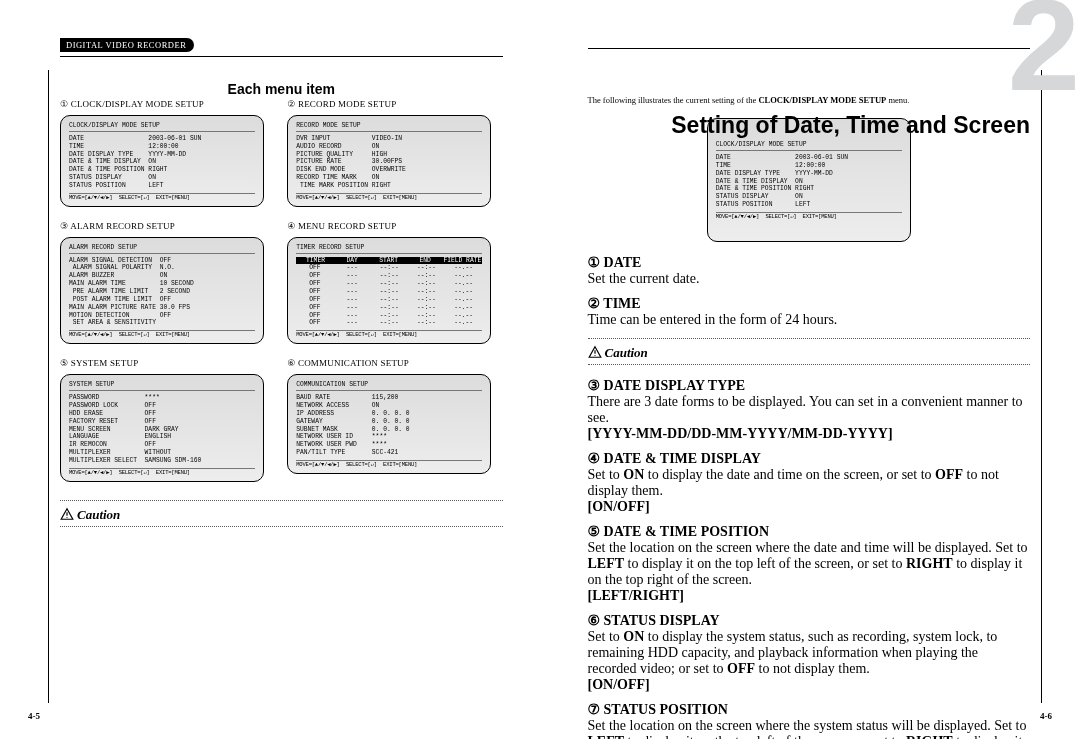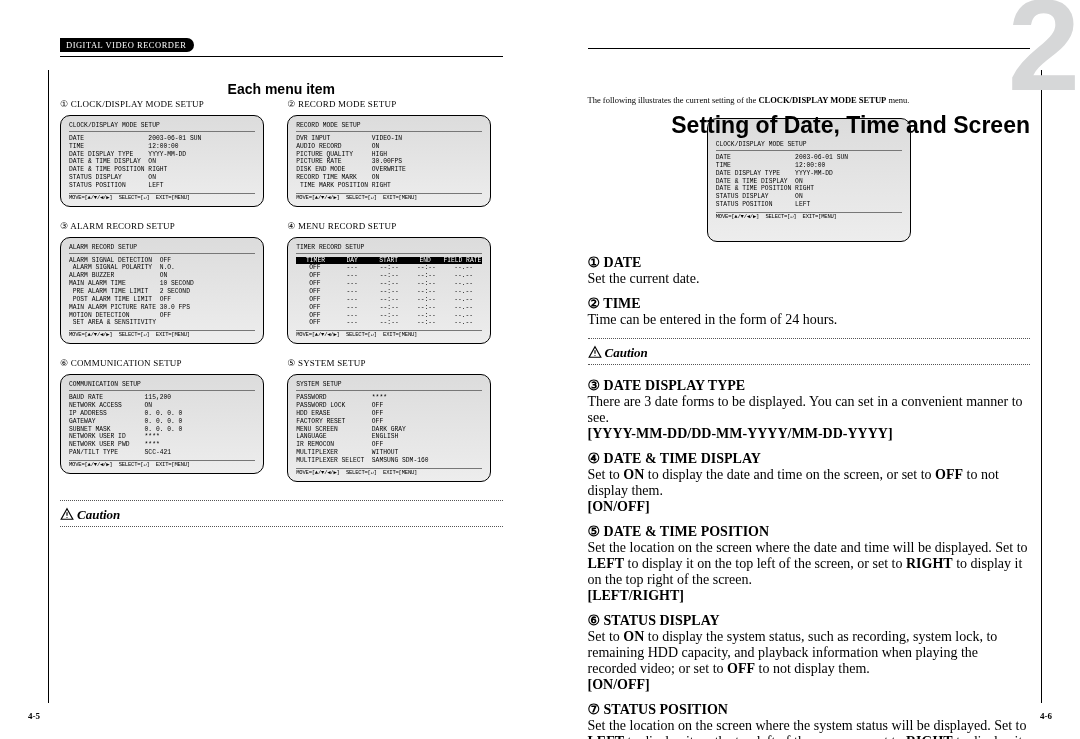--- a/index.html
+++ b/index.html
@@ -91,41 +91,41 @@
  POST ALARM TIME LIMIT  OFF
 MAIN ALARM PICTURE RATE 30.0 FPS
 MOTION DETECTION        OFF
  SET AREA &amp; SENSITIVITY</span><span class="foot">MOVE=[▲/▼/◀/▶]  SELECT=[↵]  EXIT=[MENU]</span></div>
         </div>
         <div class="menu-block">
           <div class="menu-label">④ MENU RECORD SETUP</div>
           <div class="osd"><span class="t">TIMER RECORD SETUP</span><div class="hdr"><span>TIMER</span><span>DAY</span><span>START</span><span>END</span><span>FIELD RATE</span></div><div class="row"><span>OFF</span><span>---</span><span>--:--</span><span>--:--</span><span>--.--</span></div><div class="row"><span>OFF</span><span>---</span><span>--:--</span><span>--:--</span><span>--.--</span></div><div class="row"><span>OFF</span><span>---</span><span>--:--</span><span>--:--</span><span>--.--</span></div><div class="row"><span>OFF</span><span>---</span><span>--:--</span><span>--:--</span><span>--.--</span></div><div class="row"><span>OFF</span><span>---</span><span>--:--</span><span>--:--</span><span>--.--</span></div><div class="row"><span>OFF</span><span>---</span><span>--:--</span><span>--:--</span><span>--.--</span></div><div class="row"><span>OFF</span><span>---</span><span>--:--</span><span>--:--</span><span>--.--</span></div><div class="row"><span>OFF</span><span>---</span><span>--:--</span><span>--:--</span><span>--.--</span></div><span class="foot">MOVE=[▲/▼/◀/▶]  SELECT=[↵]  EXIT=[MENU]</span></div>
         </div>
         <div class="menu-block">
-          <div class="menu-label">⑥ COMMUNICATION SETUP</div>
-          <div class="osd"><span class="t">COMMUNICATION SETUP</span><span>BAUD RATE           115,200
-NETWORK ACCESS      ON
-IP ADDRESS          0. 0. 0. 0
-GATEWAY             0. 0. 0. 0
-SUBNET MASK         0. 0. 0. 0
-NETWORK USER ID     ****
-NETWORK USER PWD    ****
-PAN/TILT TYPE       SCC-421</span><span class="foot">MOVE=[▲/▼/◀/▶]  SELECT=[↵]  EXIT=[MENU]</span></div>
-        </div>
-        <div class="menu-block">
           <div class="menu-label">⑤ SYSTEM SETUP</div>
           <div class="osd"><span class="t">SYSTEM SETUP</span><span>PASSWORD            ****
 PASSWORD LOCK       OFF
 HDD ERASE           OFF
 FACTORY RESET       OFF
 MENU SCREEN         DARK GRAY
 LANGUAGE            ENGLISH
 IR REMOCON          OFF
 MULTIPLEXER         WITHOUT
 MULTIPLEXER SELECT  SAMSUNG SDM-160</span><span class="foot">MOVE=[▲/▼/◀/▶]  SELECT=[↵]  EXIT=[MENU]</span></div>
+        </div>
+        <div class="menu-block">
+          <div class="menu-label">⑥ COMMUNICATION SETUP</div>
+          <div class="osd"><span class="t">COMMUNICATION SETUP</span><span>BAUD RATE           115,200
+NETWORK ACCESS      ON
+IP ADDRESS          0. 0. 0. 0
+GATEWAY             0. 0. 0. 0
+SUBNET MASK         0. 0. 0. 0
+NETWORK USER ID     ****
+NETWORK USER PWD    ****
+PAN/TILT TYPE       SCC-421</span><span class="foot">MOVE=[▲/▼/◀/▶]  SELECT=[↵]  EXIT=[MENU]</span></div>
         </div>
       </div>
 
     <div class="caution">
       <div class="dots"></div>
       <div class="caution-title">
         <svg width="14" height="14" viewBox="0 0 24 24">
             <path fill="none" stroke="#000" stroke-width="2" d="M12 3 L22 21 L2 21 Z"></path>
             <line x1="12" y1="9" x2="12" y2="15" stroke="#000" stroke-width="2"></line>
             <circle cx="12" cy="18" r="1" fill="#000"></circle>

